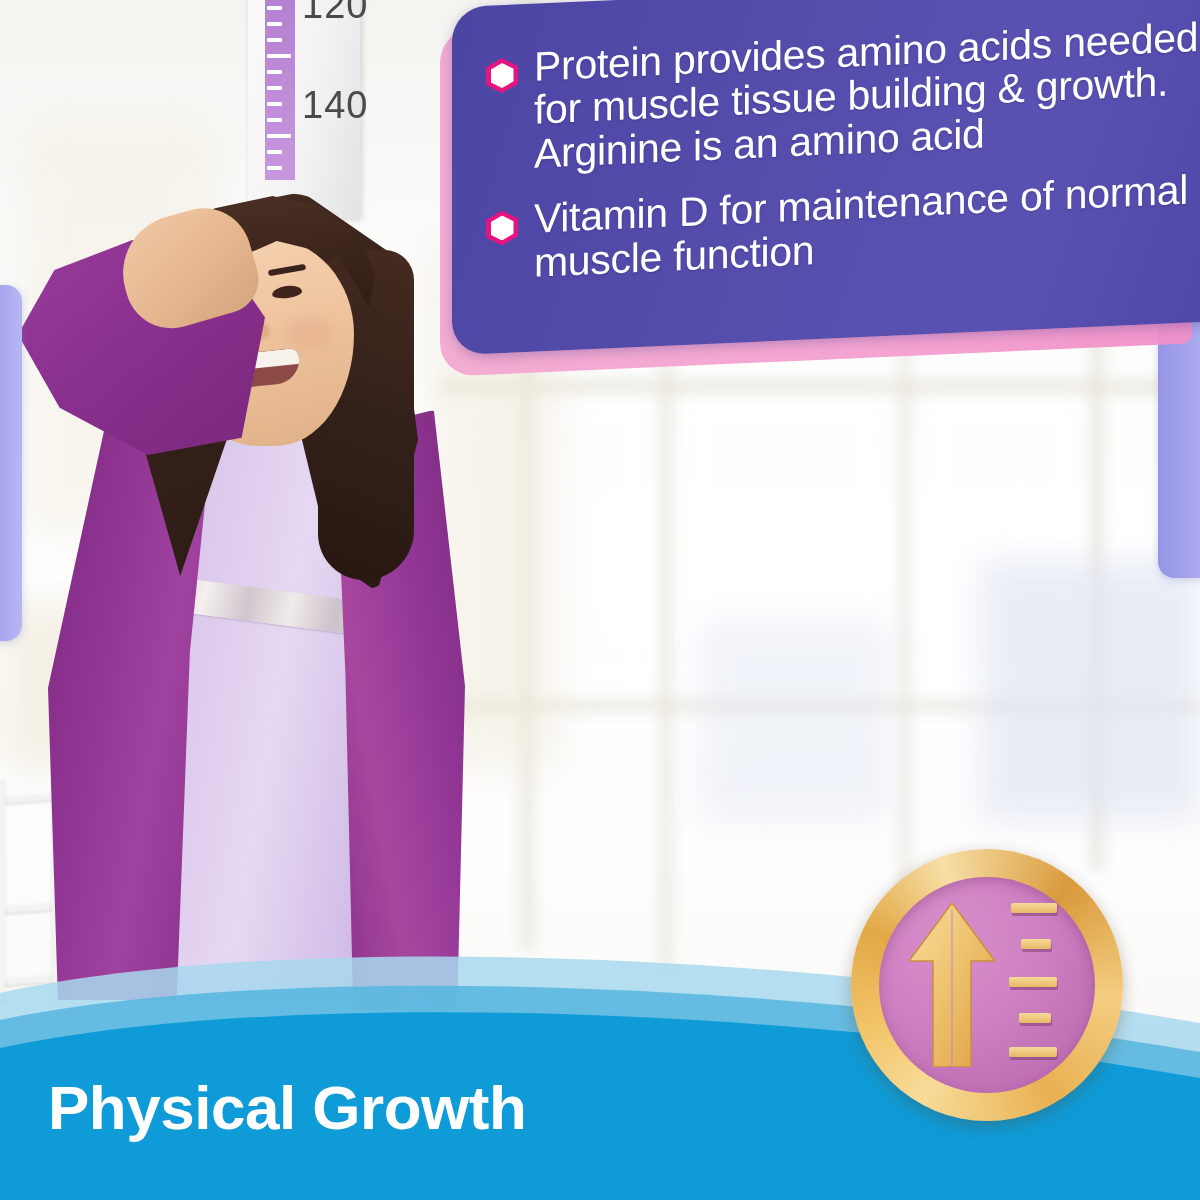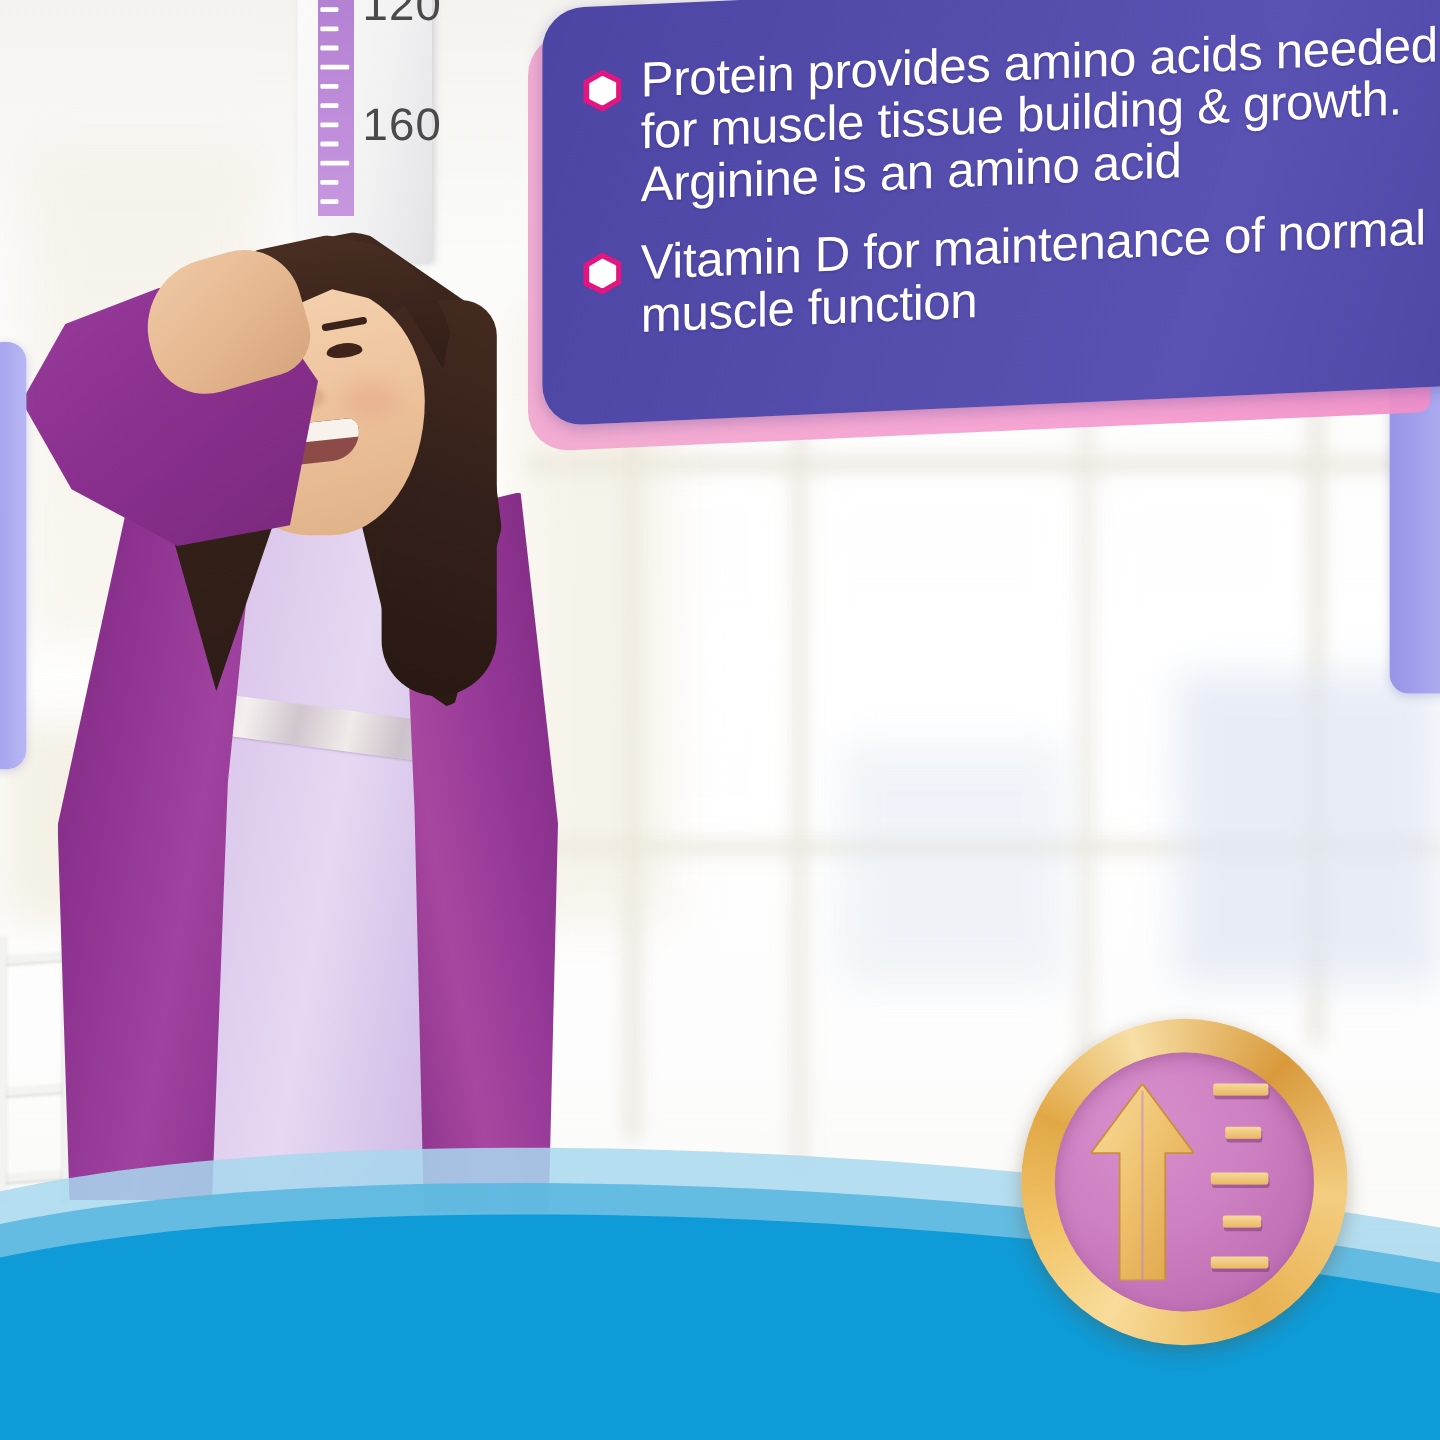--- a/index.html
+++ b/index.html
@@ -273,21 +273,21 @@
       <div class="tk" style="top:84px;width:24px;"></div>
       <div class="tk" style="top:100px;width:15px;"></div>
       <div class="tk" style="top:116px;width:15px;"></div>
       <div class="tk" style="top:132px;width:15px;"></div>
       <div class="tk" style="top:148px;width:15px;"></div>
       <div class="tk" style="top:164px;width:24px;"></div>
       <div class="tk" style="top:180px;width:15px;"></div>
       <div class="tk" style="top:196px;width:15px;"></div>
     </div>
     <div class="chart-num" style="left:302px;top:-16px;">120</div>
-    <div class="chart-num" style="left:302px;top:84px;">160</div>
+    <div class="chart-num" style="left:302px;top:84px;">140</div>
   </div>
 
   <div class="girl">
     <div class="dress"></div>
     <div class="dress-sequins"></div>
     <div class="cardigan-left"></div>
     <div class="cardigan-right"></div>
     <div class="hair-back"></div>
     <div class="hair-side"></div>
     <div class="face"></div>
@@ -340,20 +340,21 @@
     <svg width="1200" height="242" viewBox="0 0 1200 242">
       <path d="M0,62 C270,6 770,20 1200,94 L1200,242 L0,242 Z" fill="#5bb8e0" opacity="0.9"></path>
     </svg>
   </div>
   <div class="wave" style="top:982px;">
     <svg width="1200" height="218" viewBox="0 0 1200 218">
       <path d="M0,66 C275,8 775,22 1200,96 L1200,218 L0,218 Z" fill="#0f9bd7"></path>
     </svg>
   </div>
 
+  <div class="banner-title">Physical Growth</div>
 
   <div class="badge">
     <div class="badge-inner">
       <svg class="badge-arrow" viewBox="0 0 86 164">
         <defs>
           <linearGradient id="goldA" x1="0" y1="0" x2="1" y2="1">
             <stop offset="0%" stop-color="#f7dda0"></stop>
             <stop offset="45%" stop-color="#efc370"></stop>
             <stop offset="100%" stop-color="#dda144"></stop>
           </linearGradient>

